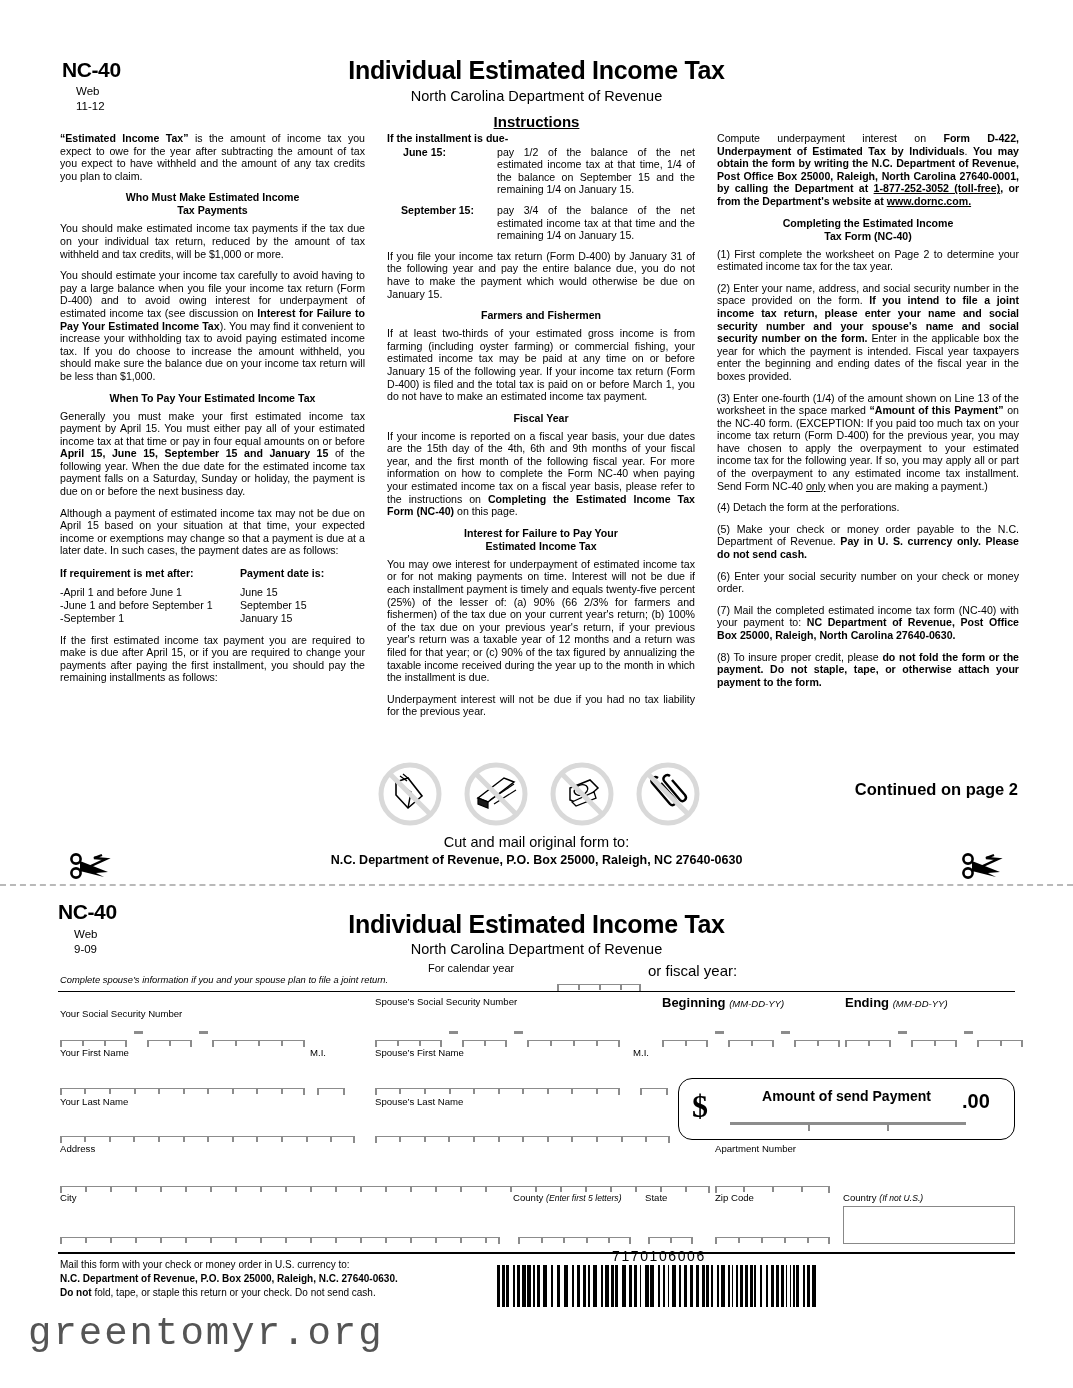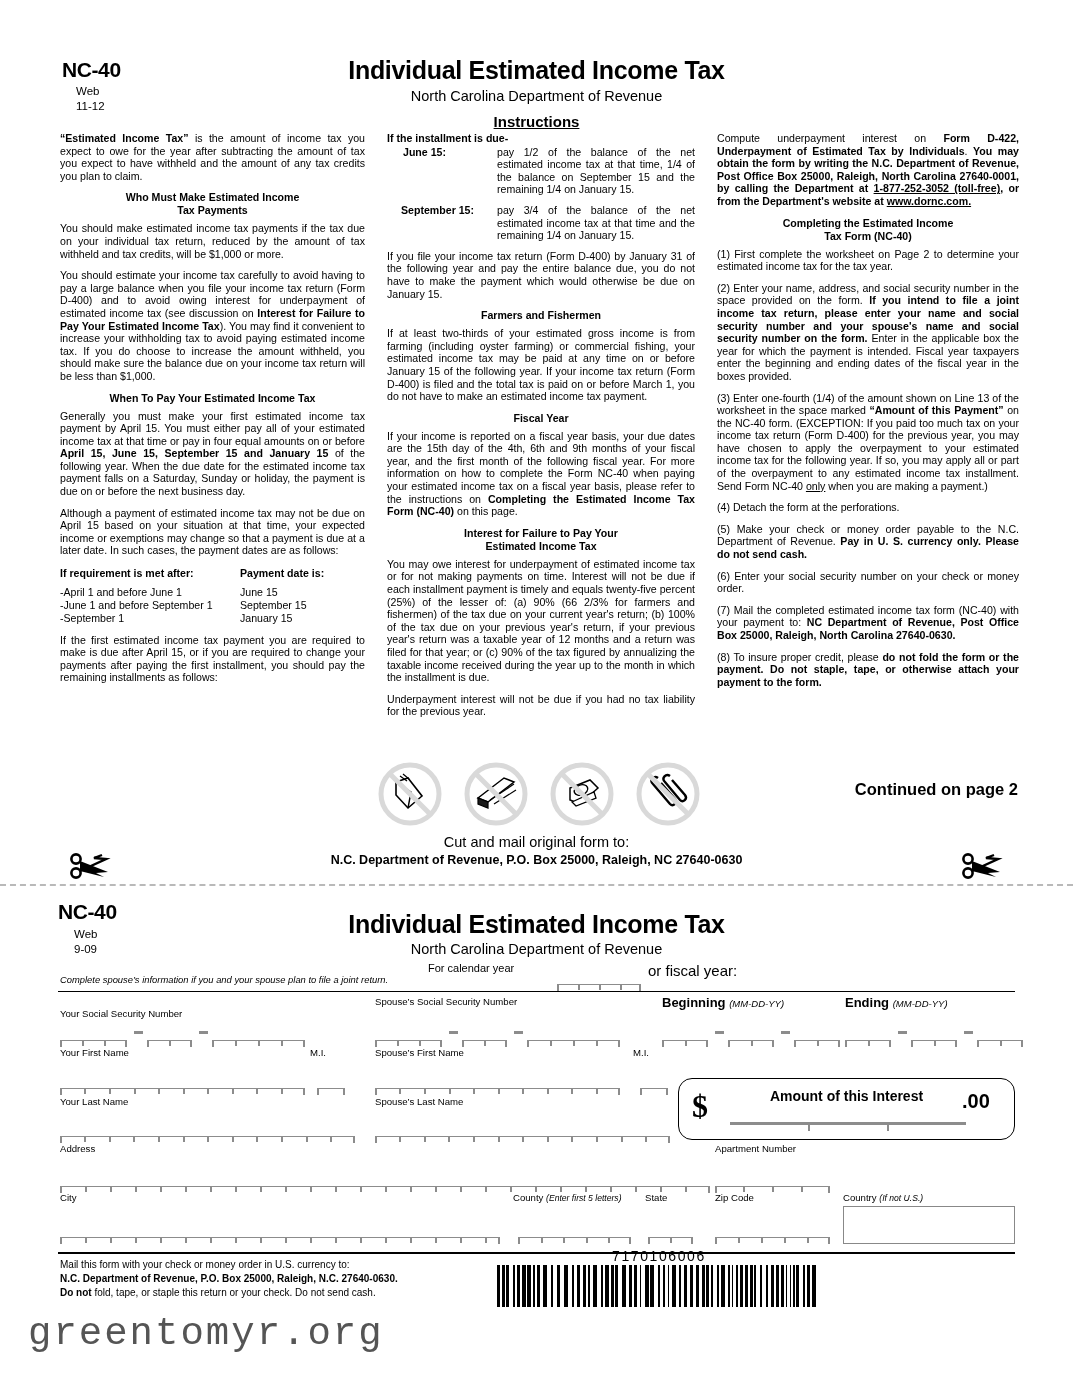--- a/index.html
+++ b/index.html
@@ -488,21 +488,21 @@
     </div>
   </div>
   <div style="position:absolute;left:640px;top:1088px;">
     <div class="comb edge" style="width:28px;"></div>
   </div>
 
   <div style="position:absolute;left:60px;top:1096px;" class="fieldlabel">Your Last Name</div>
   <div style="position:absolute;left:375px;top:1096px;" class="fieldlabel">Spouse’s Last Name</div>
 
   <div class="amtbox"></div>
-  <div class="amtlabel">Amount of this Interest</div>
+  <div class="amtlabel">Amount of send Payment</div>
   <div class="amt-dollar">$</div>
   <div class="amt-line">
     <div class="comb" style="width:236px;border-top-width:3px;">
       <i style="left:78px;height:6px;"></i>
         <i style="left:157px;height:6px;"></i>
     </div>
   </div>
   <div class="amt-cents">.00</div>
 
   <div style="position:absolute;left:60px;top:1136px;">

